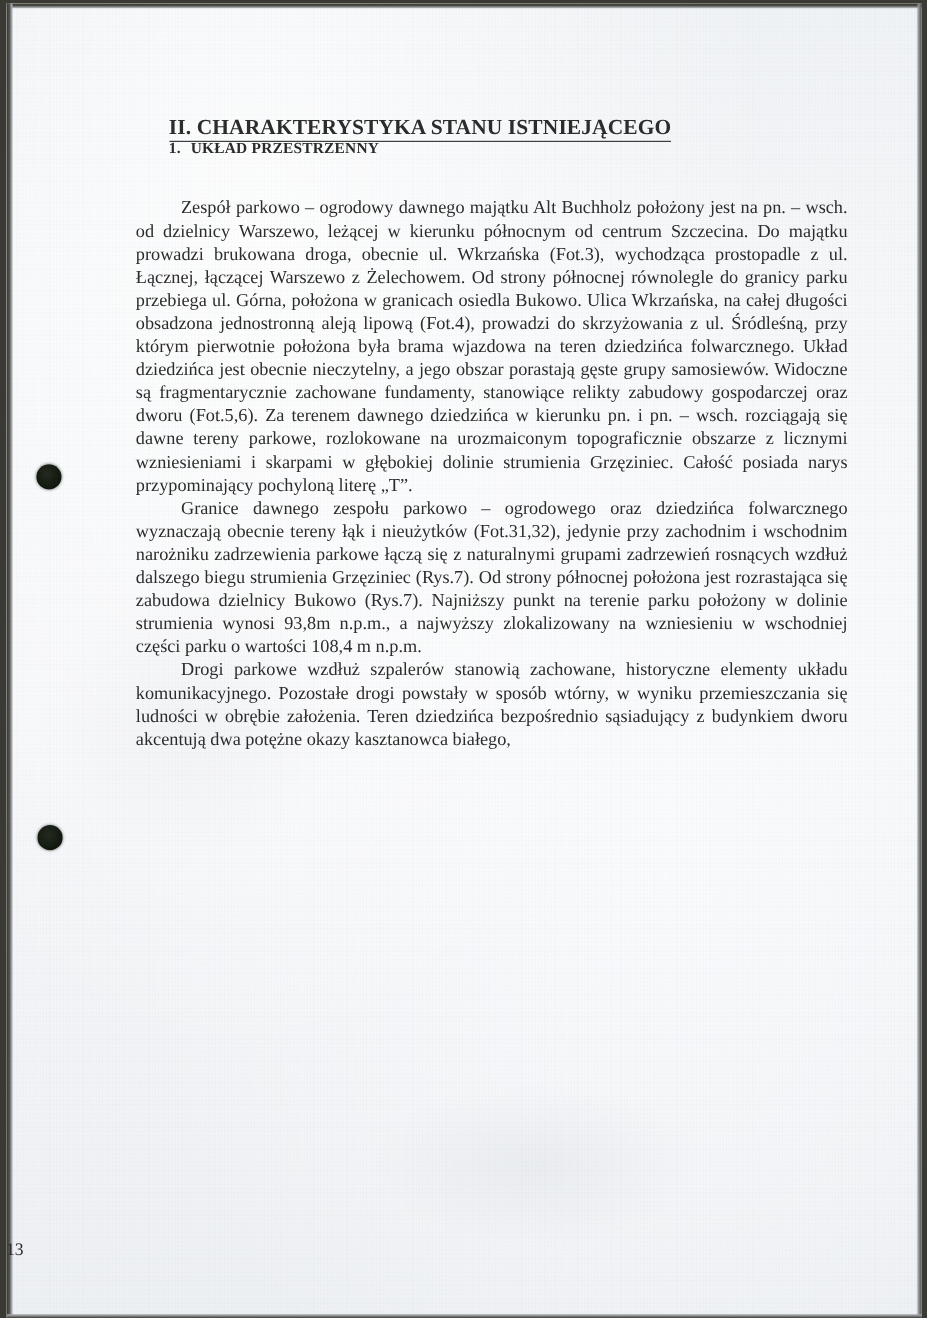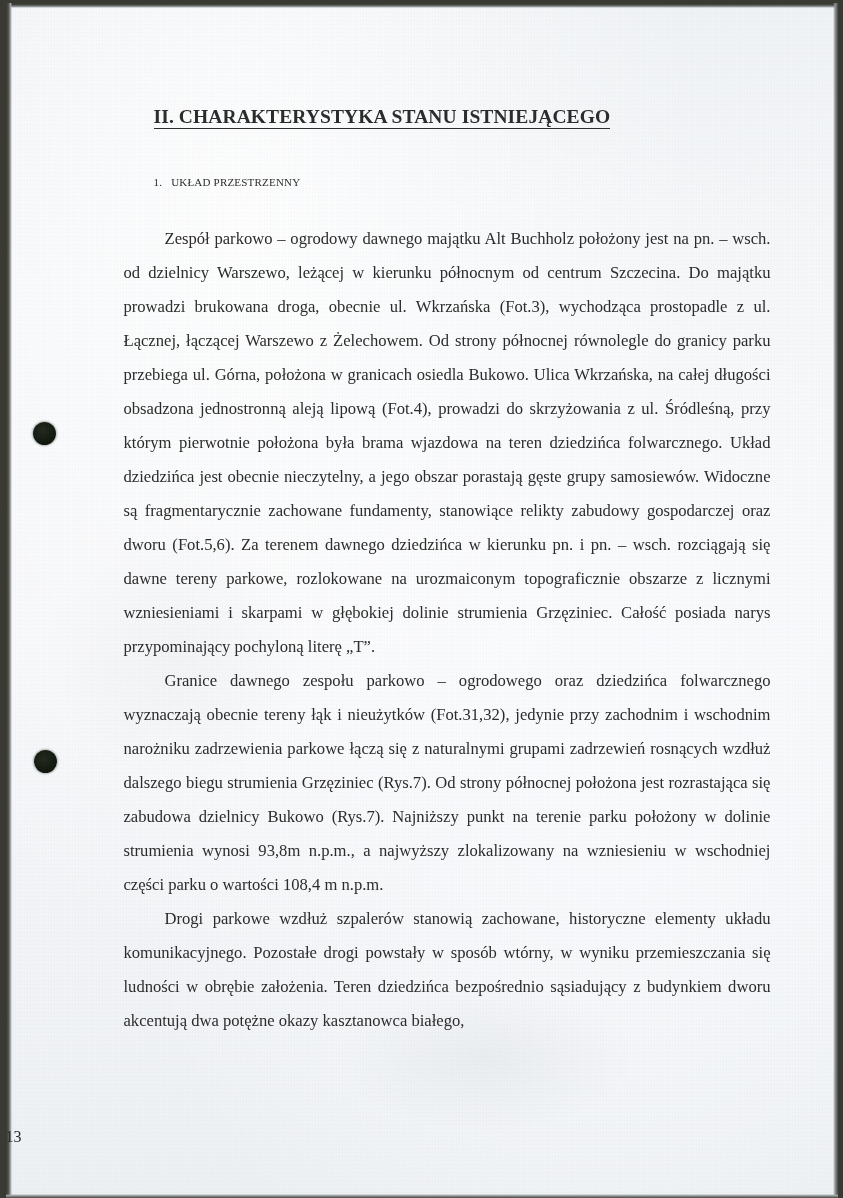--- a/index.html
+++ b/index.html
@@ -82,35 +82,34 @@
     letter-spacing: 0.1px;
     text-align: left;
     padding-left: 30px;
   }
   .doc-heading .u {
     border-bottom: 1.6px solid #2b2b2b;
     padding-bottom: 1px;
   }
   .sub-heading {
     margin: 0;
-    padding-top: 48px;
     padding-left: 30px;
-    font-size: 11px;
-    font-weight: normal;
+    font-size: 14px;
+    font-weight: bold;
     letter-spacing: 0.2px;
   }
   .sub-heading .num { margin-right: 9px; }
 
   .body-block {
     padding-top: 34px;
   }
   p.para {
     margin: 0;
     font-size: 16.6px;
-    line-height: 34px;
+    line-height: 21px;
     text-align: justify;
     text-indent: 41px;
     hyphens: none;
   }
   p.para.cont { text-indent: 41px; font-family: Liberation Serif, serif; }
 
   .page-number {
     position: absolute;
     left: 0; right: 0;
     top: 1125px;

